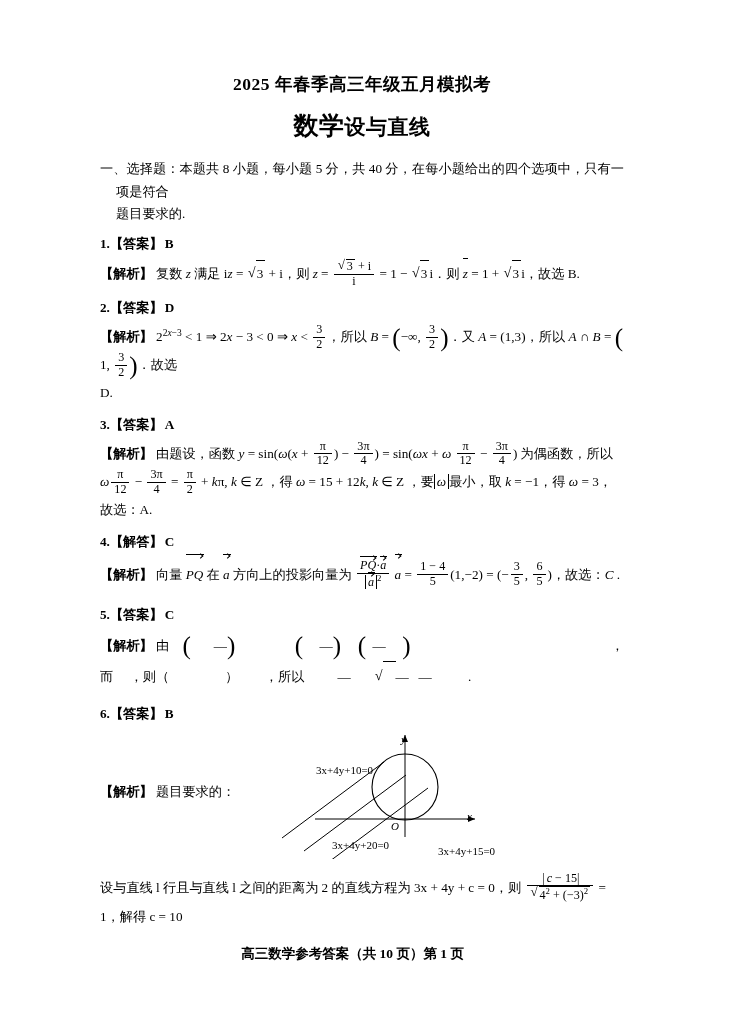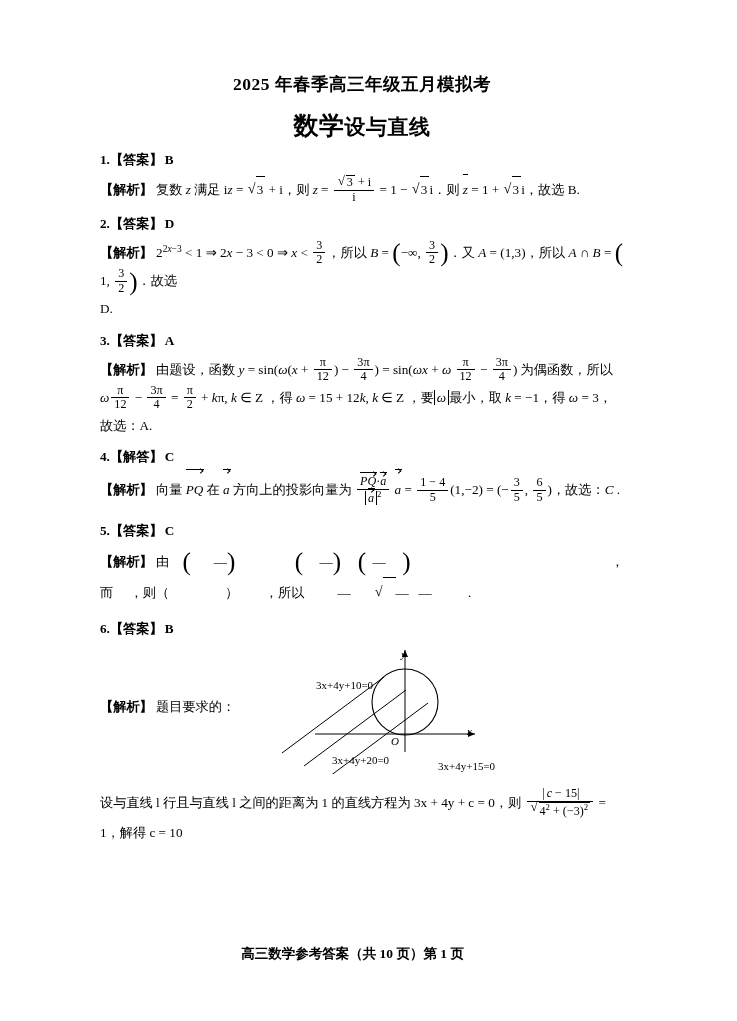--- a/index.html
+++ b/index.html
@@ -193,20 +193,24 @@
 <body>
 
 <div class="page">
 
   <div class="title-main">2025 年春季高三年级五月模拟考</div>
 
   <div class="title-sub">
     <span class="big">数学</span><span class="small">设与直线</span>
   </div>
 
+  <div class="intro">
+    <span class="ind"><span>一、选择题：本题共 8 小题，每小题 5 分，共 40 分，在每小题给出的四个选项中，只有一项是符合</span><br>
+    <span>题目要求的.</span></span>
+  </div>
 
   <div class="qline">
     <span>1.</span><span class="ansbox">【答案】</span><span class="val">B</span>
   </div>
   <div class="sol">
     <b>【解析】</b>&nbsp;复数 <span class="m">z</span> 满足 i<span class="m">z</span> = <span class="sqrt"><span class="rad">3</span></span> + i，则 <span class="m">z</span> =
     <span class="frac"><span class="num"><span class="sqrt"><span class="rad">3</span></span> + i</span><span class="den">i</span></span>
     = 1 − <span class="sqrt"><span class="rad">3</span></span>i．则 <span class="ovl">z</span> = 1 + <span class="sqrt"><span class="rad">3</span></span>i，故选 B.
   </div>
 
@@ -283,20 +287,20 @@
 
     <div class="fig-label" style="left:216px; top:37px;">3x+4y+10=0</div>
     <div class="fig-label" style="left:232px; top:112px;">3x+4y+20=0</div>
     <div class="fig-label" style="left:338px; top:118px;">3x+4y+15=0</div>
     <div class="fig-label" style="left:301px; top:6px; font-style:italic;">y</div>
     <div class="fig-label" style="left:367px; top:83px; font-style:italic;">x</div>
     <div class="fig-label" style="left:291px; top:93px; font-style:italic;">O</div>
   </div>
 
   <div class="tail">
-    <span>设与直线 l 行且与直线 l 之间的距离为 1 的直线方程为 3x + 4y + c = 0，则</span>
+    <span>设与直线 l 行且与直线 l 之间的距离为 2 的直线方程为 3x + 4y + c = 0，则</span>
     <span class="frac"><span class="num"><span class="abs" style="border:none;">|</span><span class="m">c</span> − 15<span style="border:none;">|</span></span><span class="den"><span class="sqrt"><span class="rad">4<span class="sup">2</span> + (−3)<span class="sup">2</span></span></span></span></span>
     <span>= 1，解得 c = 10</span>
   </div>
 
   <div class="footer">高三数学参考答案（共 10 页）第 1 页</div>
 
 </div>
 
 </body></html>

